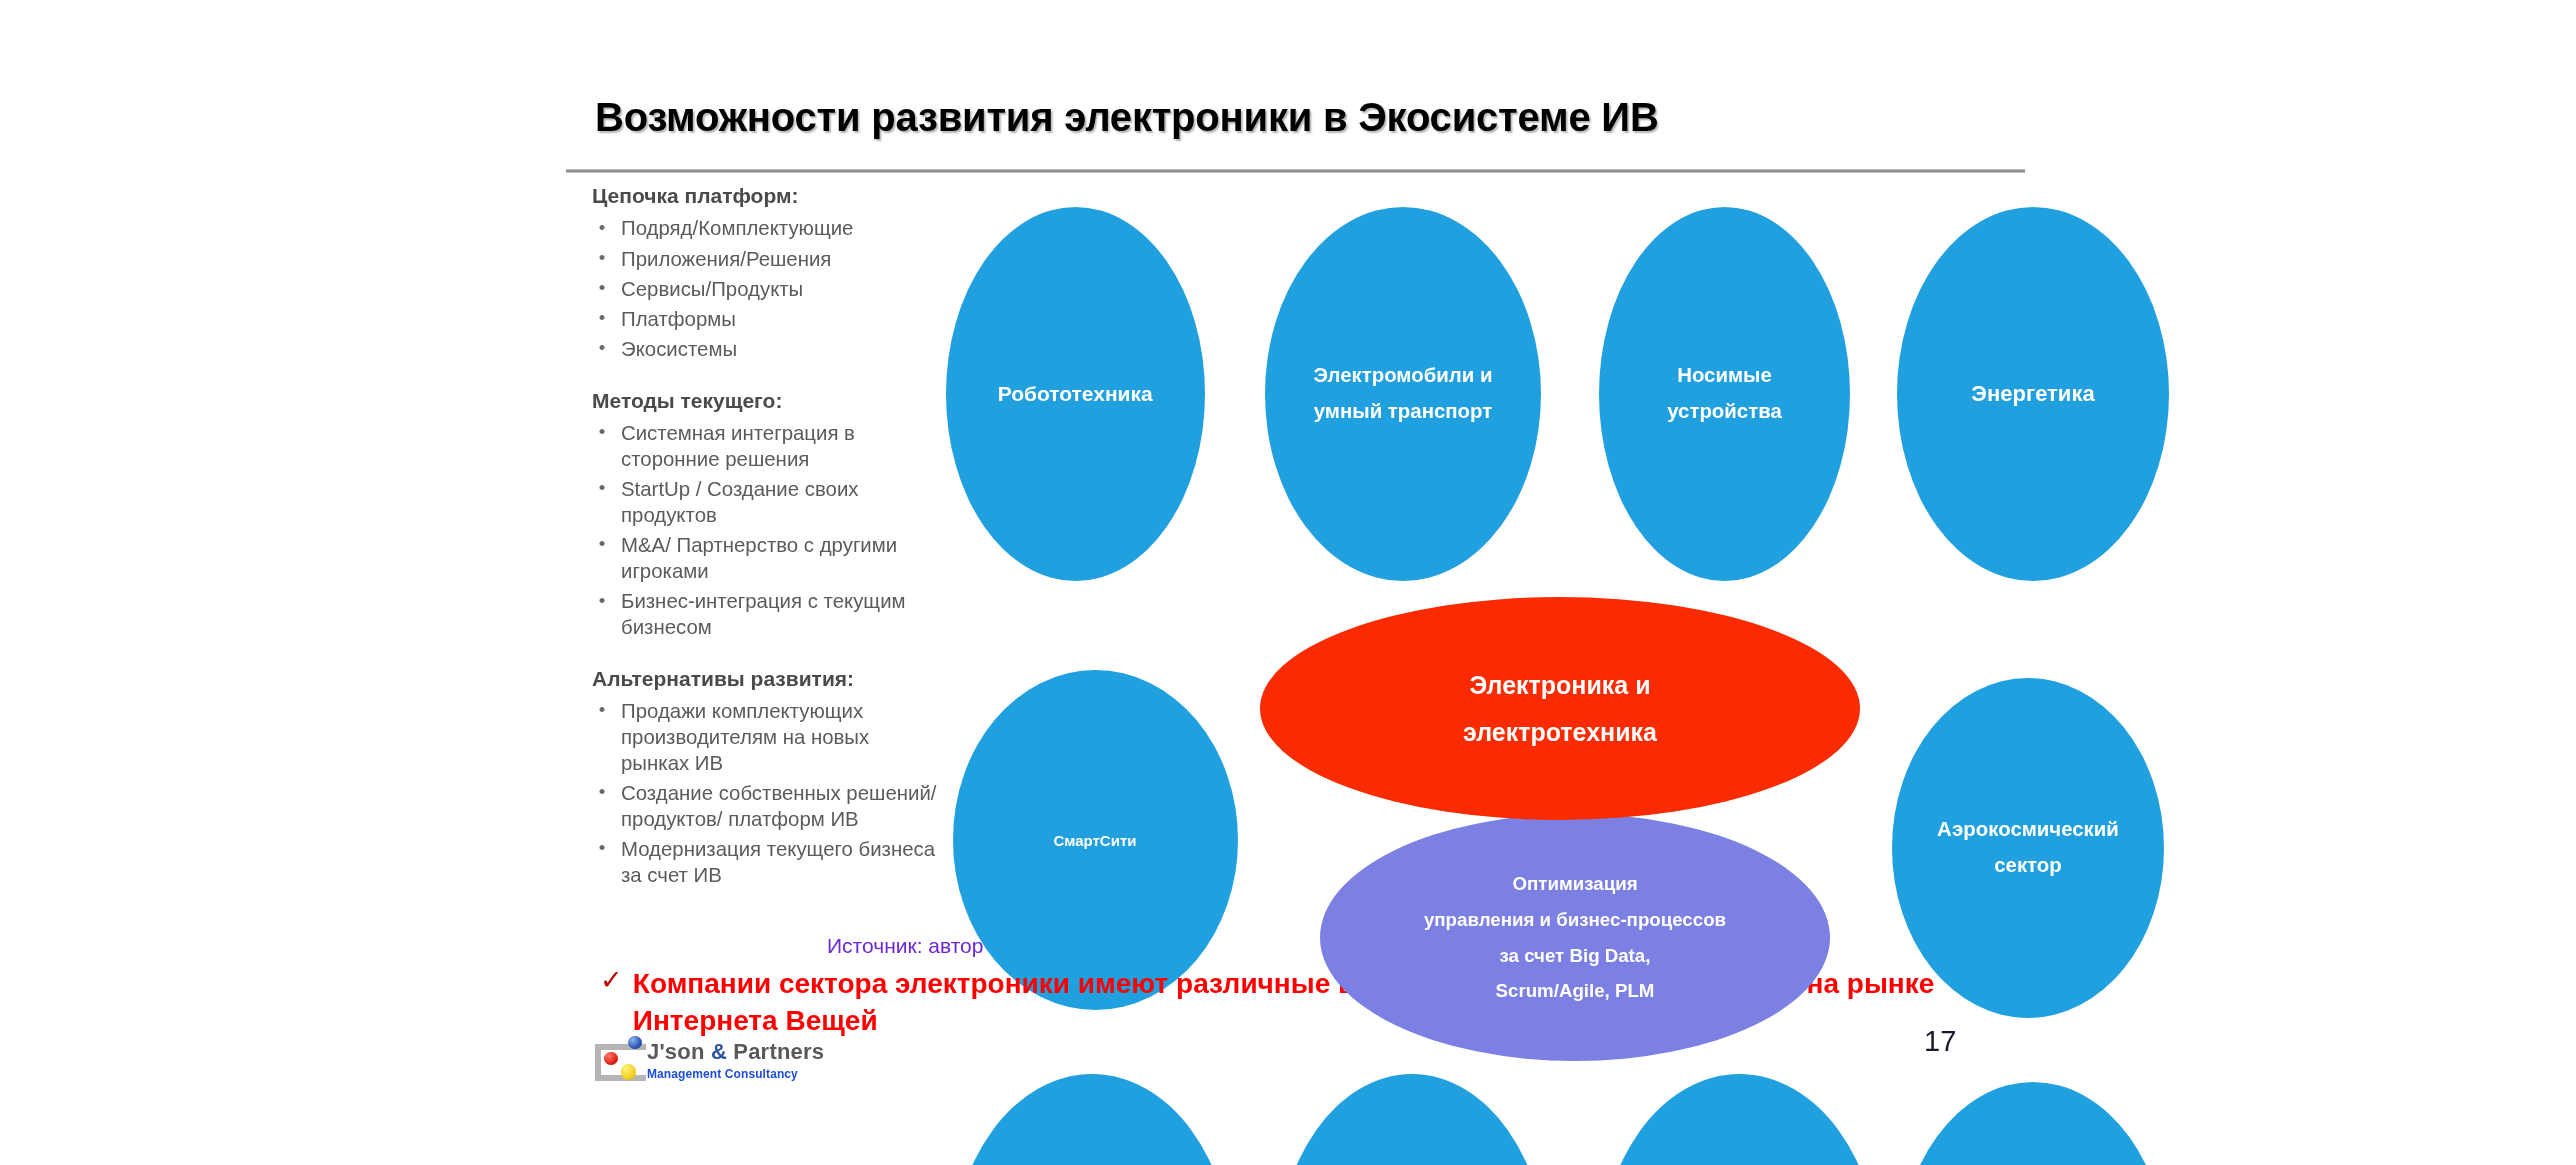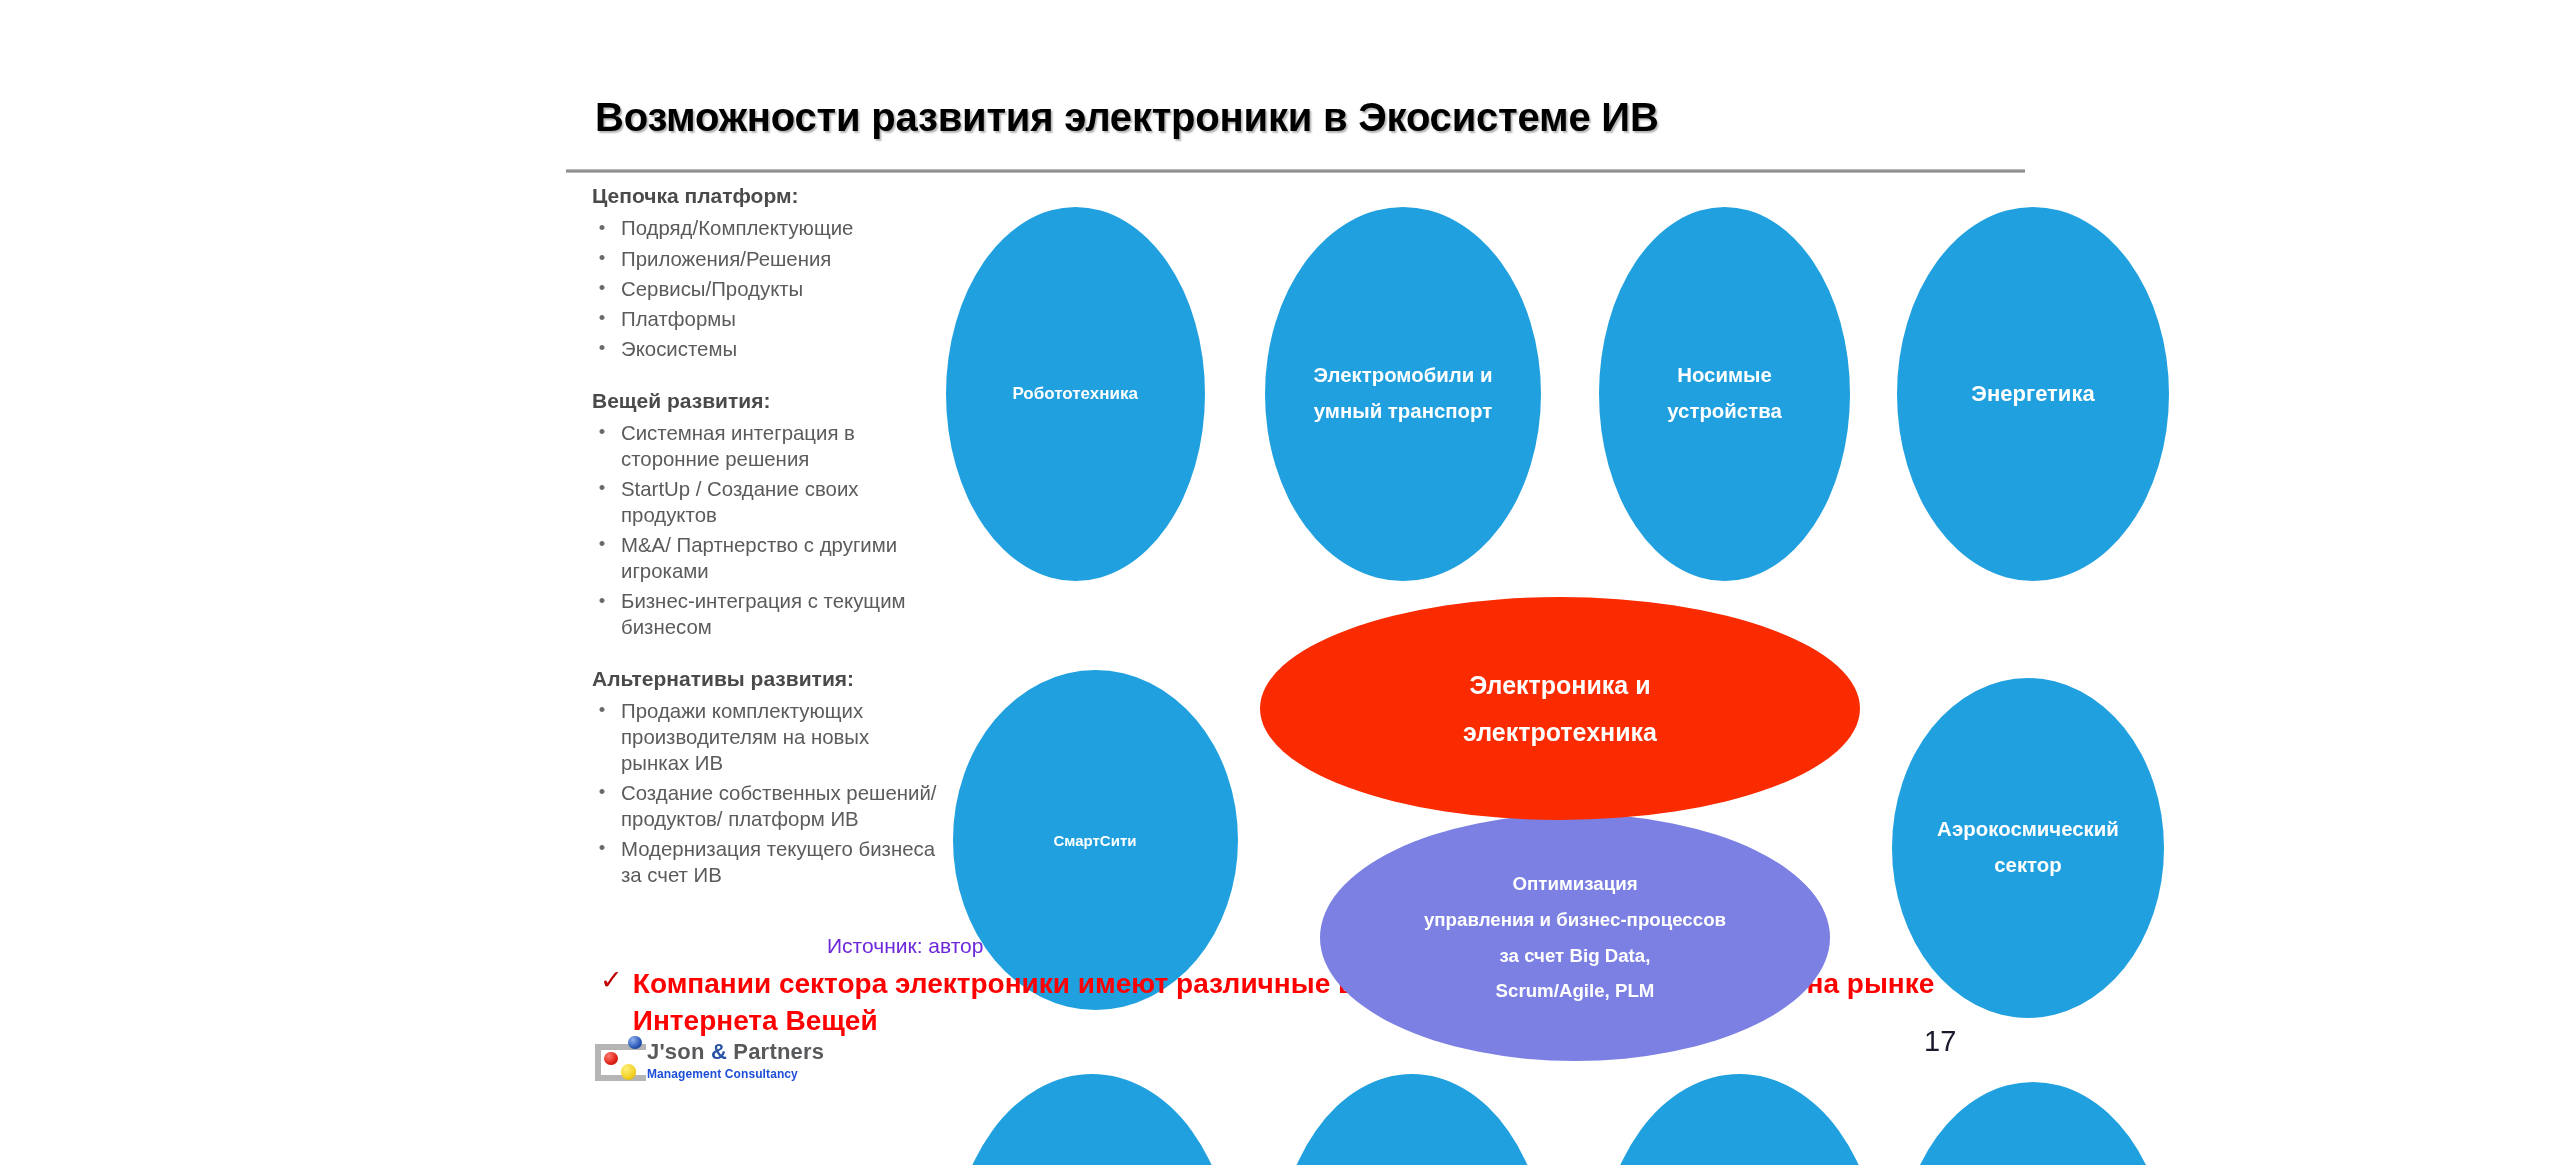--- a/index.html
+++ b/index.html
@@ -97,21 +97,21 @@
     color: #ffffff;
     font-weight: bold;
     box-sizing: border-box;
   }
   .node-blue { background: #20A0DF; border-radius: 50%; }
   .node-red  { background: #FA2B00; border-radius: 50%; }
   .node-purple { background: #7B80E2; border-radius: 50%; }
   .node .lbl { padding: 0 6.8px; width: 100%; }
 
   
-  .n-robotics  { left: 18.7px;  top: 39px;  width: 259px; height: 374px; font-size: 17px; }
+  .n-robotics  { left: 18.7px;  top: 39px;  width: 259px; height: 374px; font-size: 21px; }
   .n-ev        { left: 338px; top: 39px;  width: 276px; height: 374px; font-size: 20.4px; line-height: 1.75; }
   .n-wearable  { left: 672px; top: 39px;  width: 251px; height: 374px; font-size: 20.4px; line-height: 1.75; }
   .n-energy    { left: 970px;top: 39px;  width: 272px; height: 374px; font-size: 22px; }
 
   
   .n-smartcity { left: 25.5px;  top: 502px; width: 285px; height: 340px; font-size: 15px; }
   .n-aero      { left: 965px;top: 510px; width: 272px; height: 340px; font-size: 20.4px; line-height: 1.75; }
   .n-core      { left: 333px; top: 429px; width: 600px; height: 223px; font-size: 25px; line-height: 1.85; z-index: 4; }
   .n-opt       { left: 393px; top: 646px; width: 510px; height: 247px; font-size: 18.7px; line-height: 1.9; z-index: 3; }
 
@@ -224,21 +224,21 @@
       <ul class="lc-list">
         <li class="lc-item"><span class="bullet">•</span><span>Подряд/Комплектующие</span></li>
         <li class="lc-item"><span class="bullet">•</span><span>Приложения/Решения</span></li>
         <li class="lc-item"><span class="bullet">•</span><span>Сервисы/Продукты</span></li>
         <li class="lc-item"><span class="bullet">•</span><span>Платформы</span></li>
         <li class="lc-item"><span class="bullet">•</span><span>Экосистемы</span></li>
       </ul>
     </div>
 
     <div class="lc-block">
-      <div class="lc-head">Вещей развития:</div>
+      <div class="lc-head">Методы текущего:</div>
       <ul class="lc-list">
         <li class="lc-item"><span class="bullet">•</span><span>Системная интеграция в сторонние решения</span></li>
         <li class="lc-item"><span class="bullet">•</span><span>StartUp / Создание своих продуктов</span></li>
         <li class="lc-item"><span class="bullet">•</span><span>M&amp;A/ Партнерство с другими игроками</span></li>
         <li class="lc-item"><span class="bullet">•</span><span>Бизнес-интеграция с текущим бизнесом</span></li>
       </ul>
     </div>
 
     <div class="lc-block">
       <div class="lc-head">Альтернативы развития:</div>

